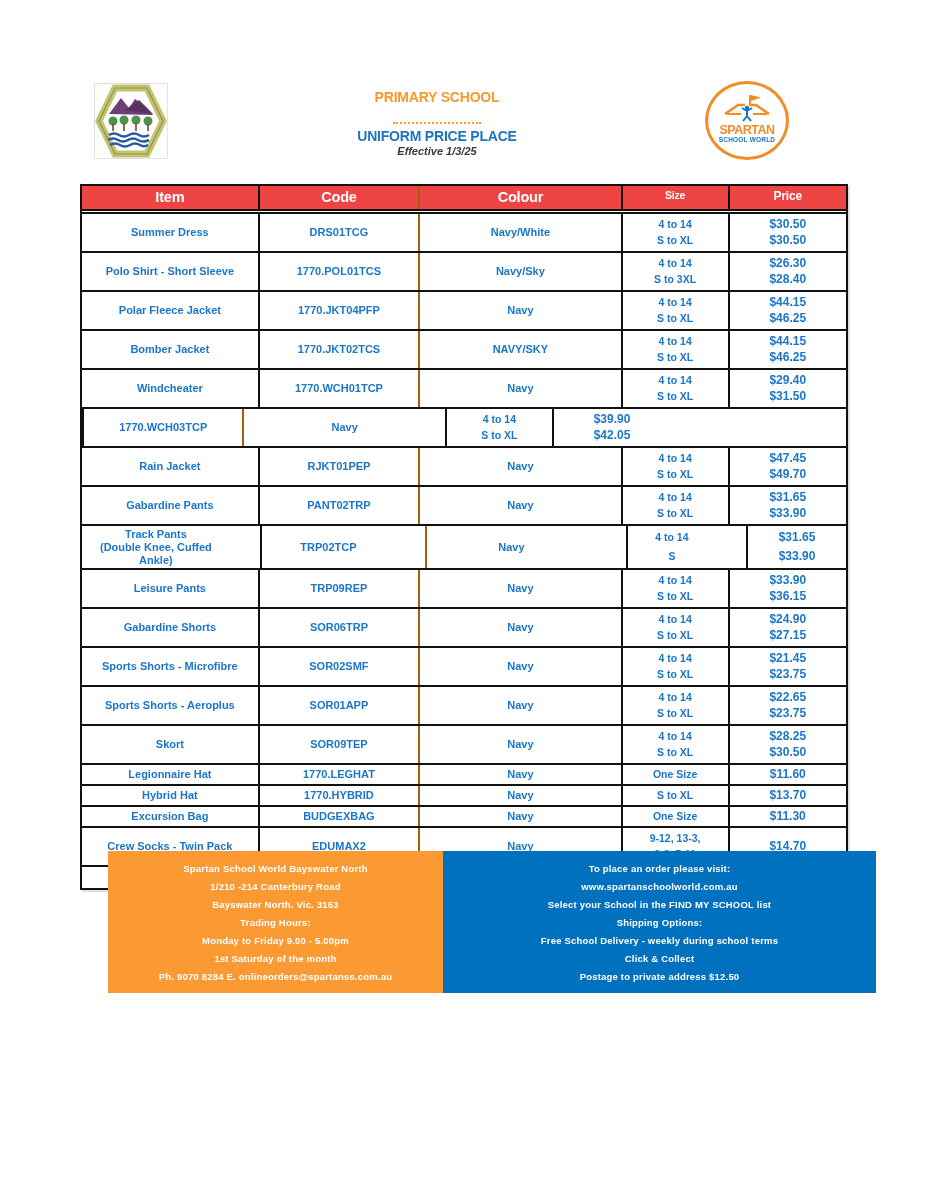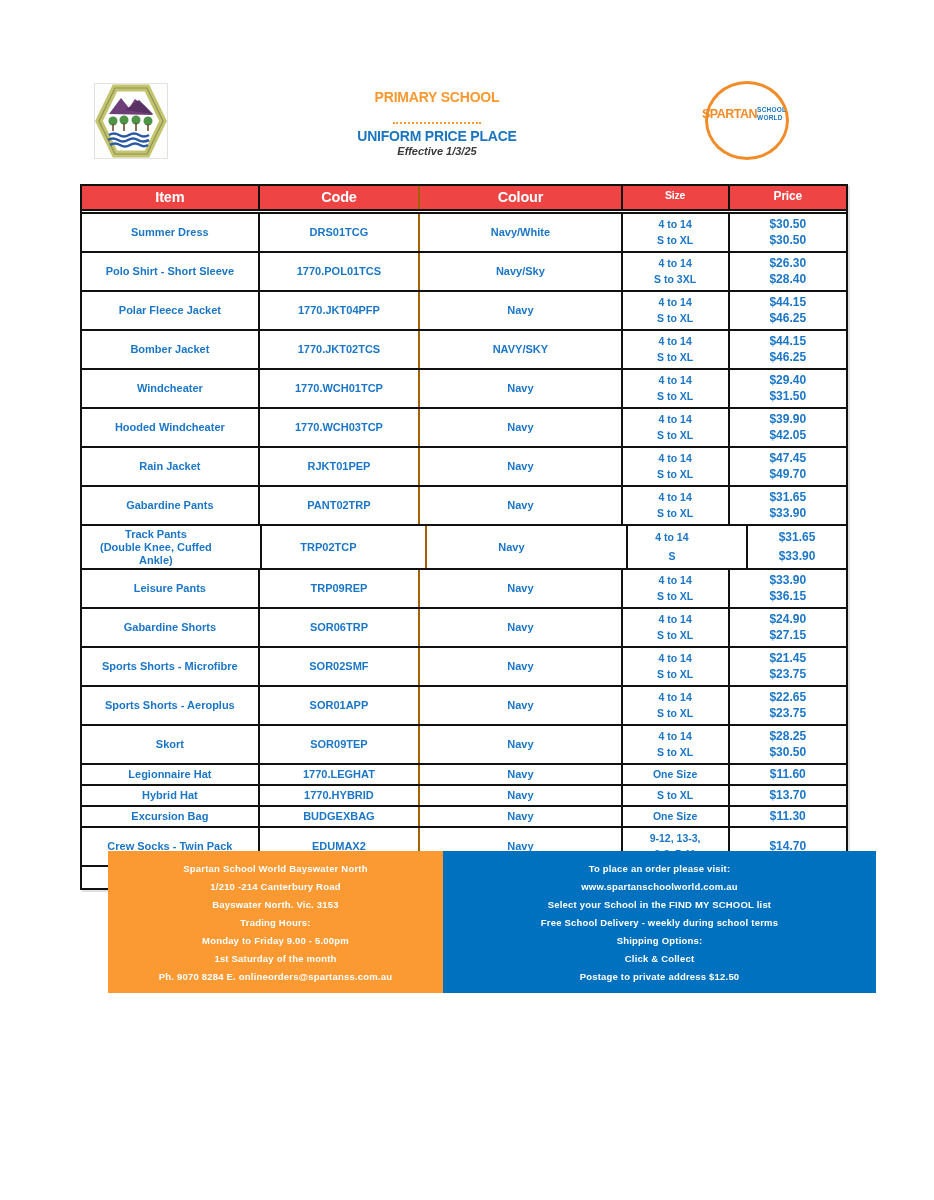--- a/index.html
+++ b/index.html
@@ -41,21 +41,21 @@
   }
   .spartan-logo {
     position: absolute; left: 702px; top: 80px;
     width: 92px; height: 82px;
   }
   .spartan-oval {
     position: absolute; left: 3px; top: 1px;
     width: 84px; height: 79px;
     border: 3px solid #F28C28; border-radius: 50%;
     background: #fff;
-    display: flex; align-items: center; justify-content: flex-end;
+    display: flex; flex-direction: column; align-items: center; justify-content: flex-end;
     padding-bottom: 13px;
   }
   .spartan-word {
     color: #F28C28; font-weight: bold; font-size: 12.5px;
     letter-spacing: -0.5px; line-height: 12px;
   }
   .spartan-sub {
     color: #1B75C0; font-weight: bold; font-size: 6.5px;
     letter-spacing: 0.2px; line-height: 8px;
   }
@@ -265,23 +265,20 @@
           <div class="cell c4 spread">
             <div>4 to 14</div>
             <div>S to XL</div>
           </div>
           <div class="cell c5 spread">
             <div>$29.40</div>
             <div>$31.50</div>
           </div>
         </div>
         <div class="trow h-two">
-          <div class="cell c1">
-            <div>Hooded Windcheater</div>
-          </div>
           <div class="cell c2">
             <div>1770.WCH03TCP</div>
           </div>
           <div class="cell c3">
             <div>Navy</div>
           </div>
           <div class="cell c4 spread">
             <div>4 to 14</div>
             <div>S to XL</div>
           </div>
@@ -539,20 +536,20 @@
         <div class="f-line">Bayswater North.  Vic.  3153</div>
         <div class="f-line">Trading Hours:</div>
         <div class="f-line">Monday to Friday 9.00 - 5.00pm</div>
         <div class="f-line">1st Saturday of the month</div>
         <div class="f-line">Ph. 9070 8284   E. onlineorders@spartanss.com.au</div>
       </div>
     <div class="f-block f-order" id="footer-order">
         <div class="f-line">To place an order please visit:</div>
         <div class="f-line">www.spartanschoolworld.com.au</div>
         <div class="f-line">Select your School in the FIND MY SCHOOL list</div>
+        <div class="f-line">Shipping Options:</div>
         <div class="f-line">Free School Delivery - weekly during school terms</div>
-        <div class="f-line">Shipping Options:</div>
         <div class="f-line">Click &amp; Collect</div>
         <div class="f-line">Postage to private address $12.50</div>
       </div>
   </div>
 
 </div>
 
 </body></html>

